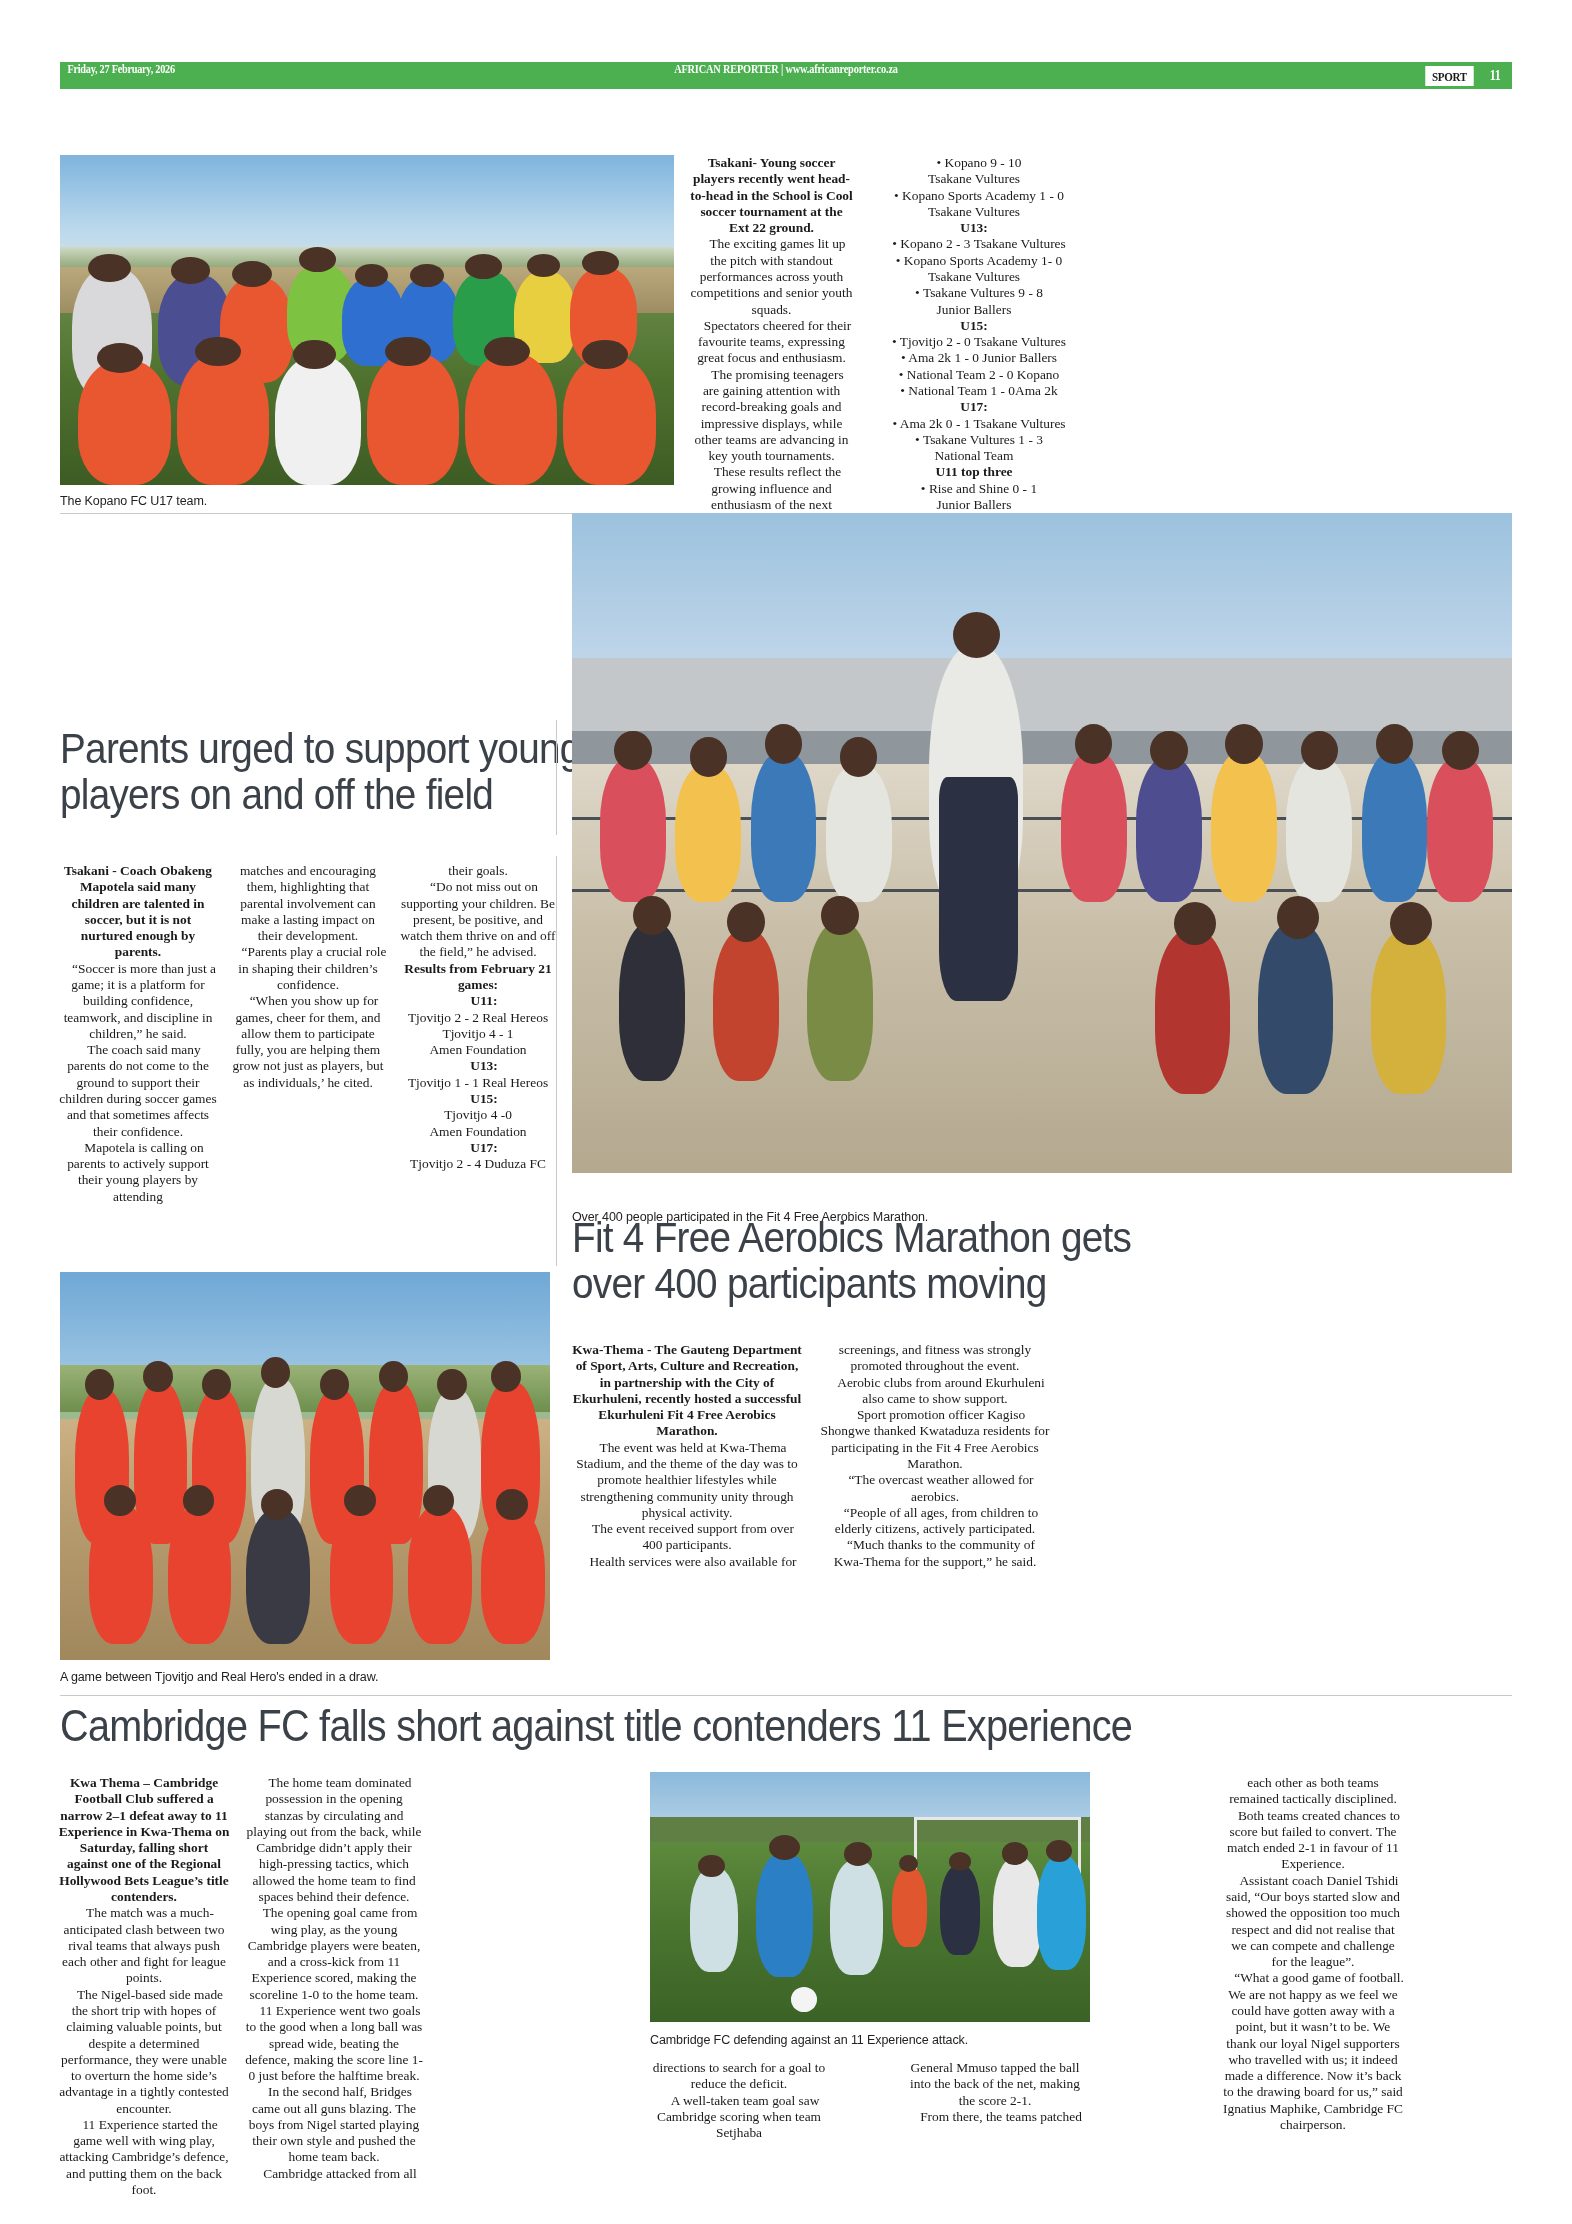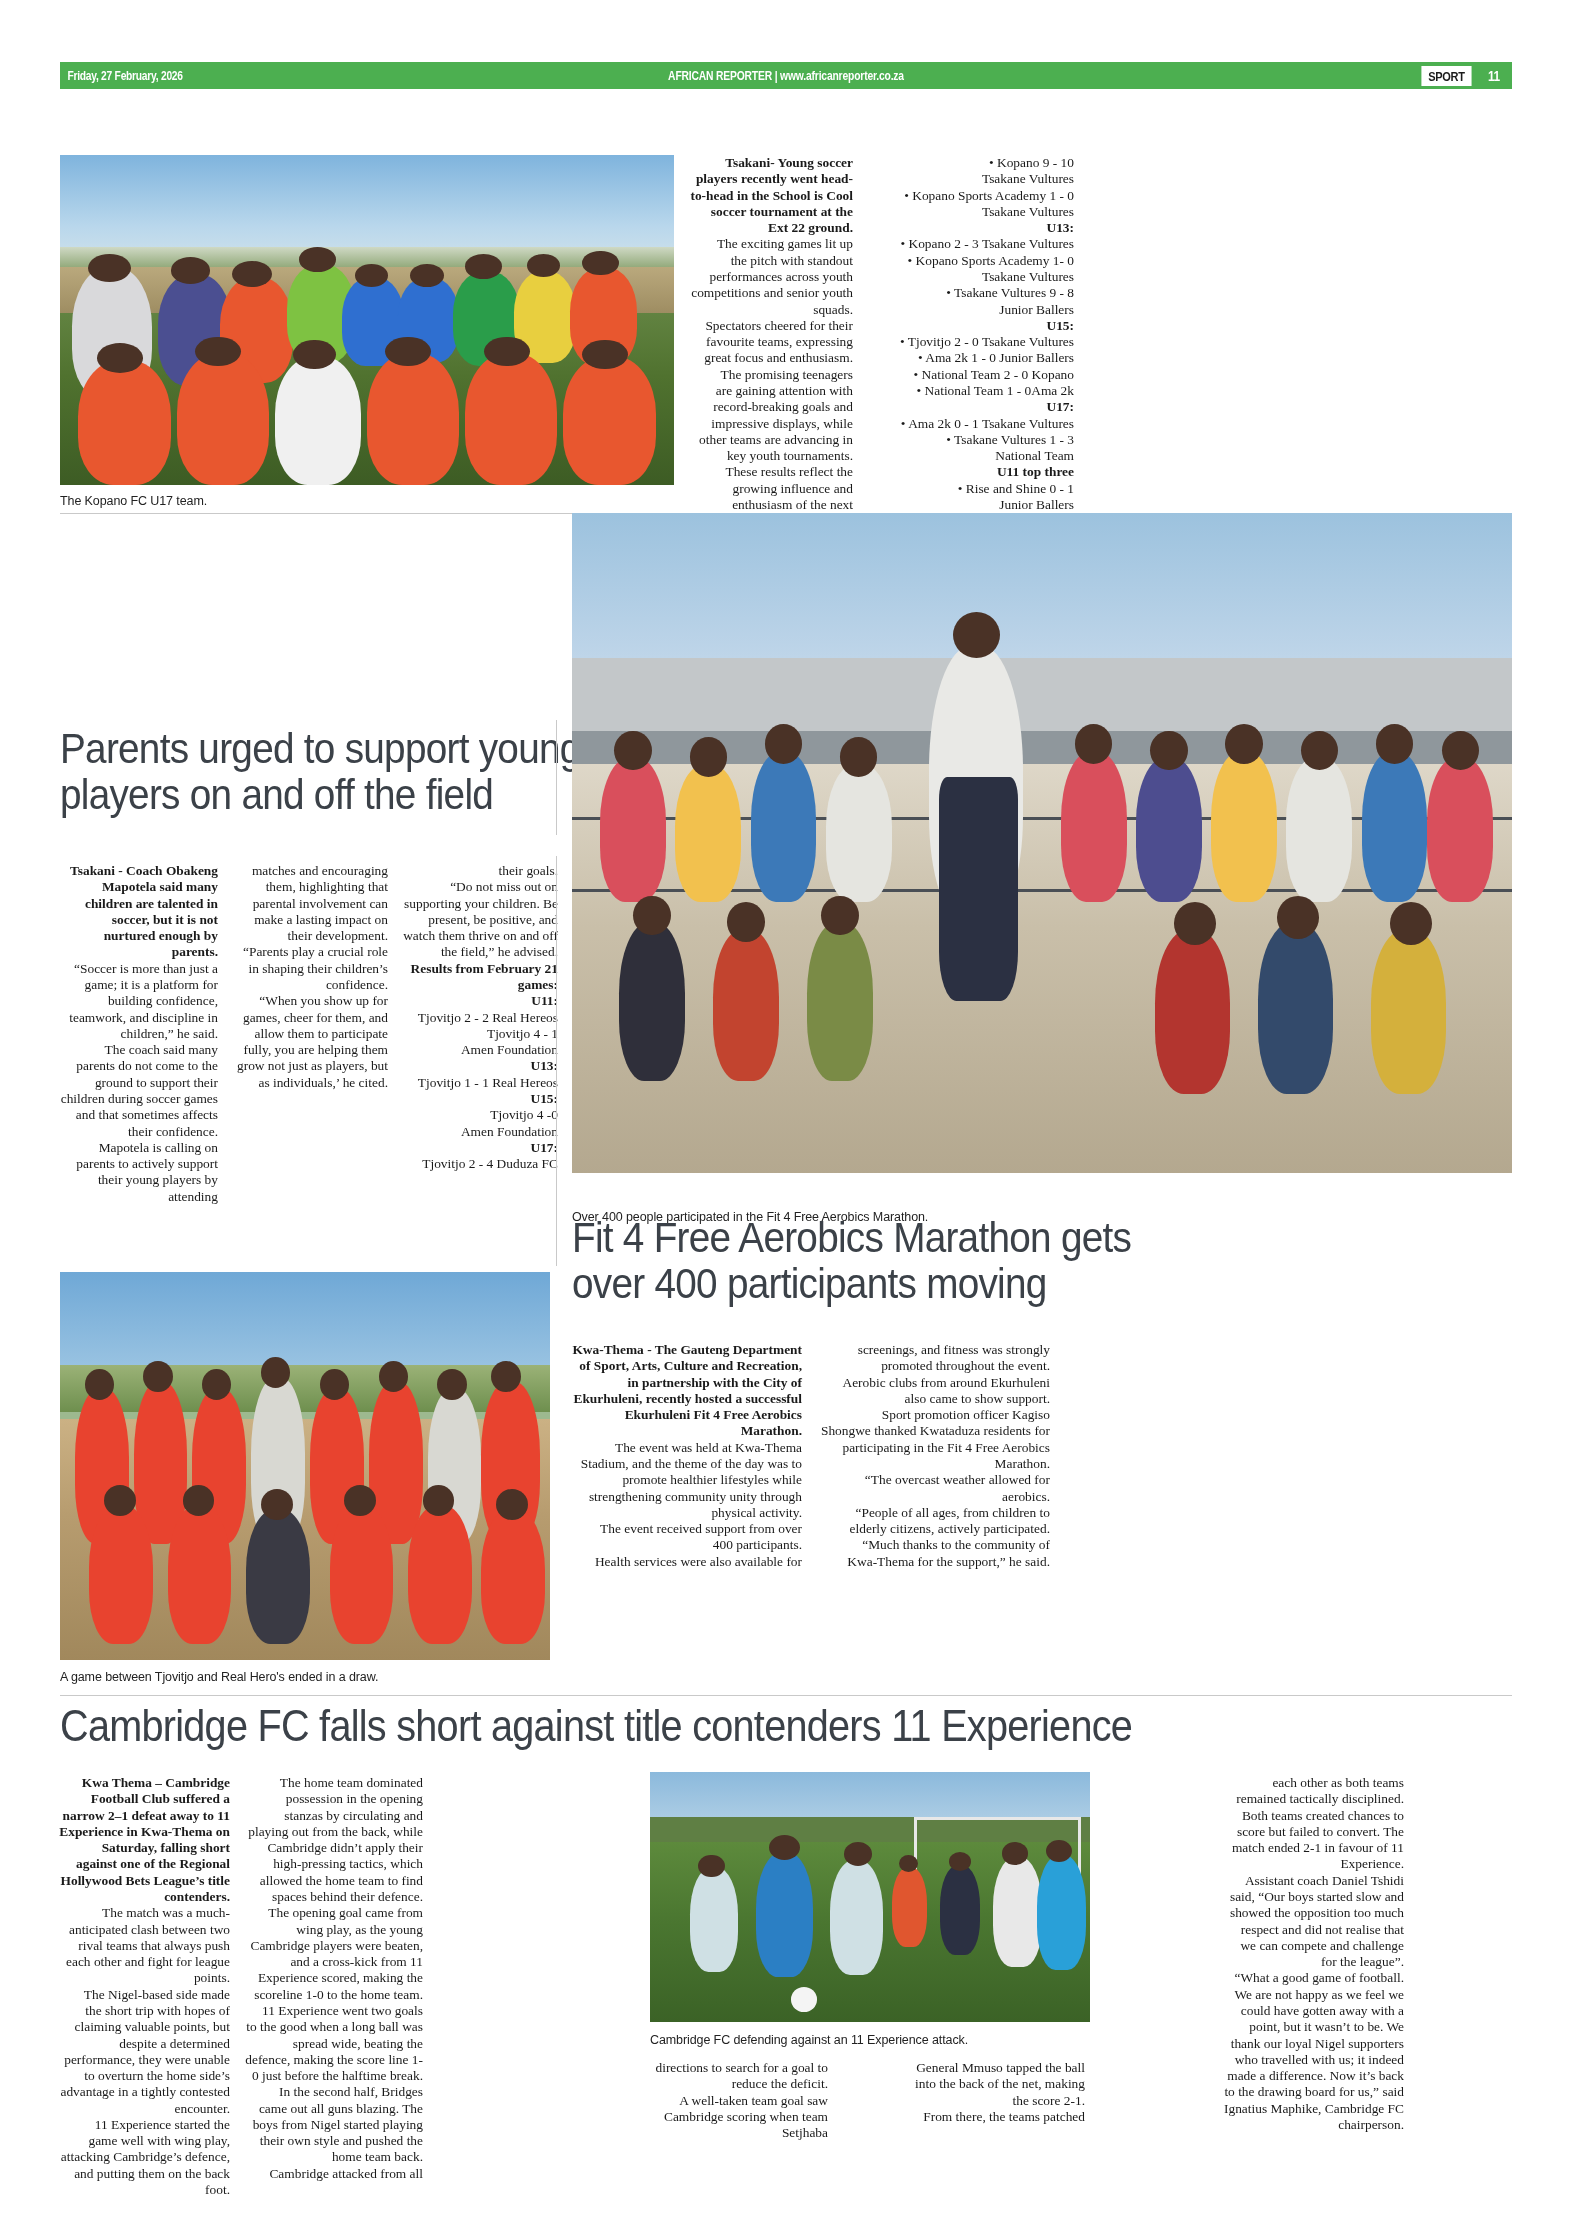--- a/index.html
+++ b/index.html
@@ -18,23 +18,23 @@
     overflow: hidden;
   }
 
   
   .masthead {
     position: absolute;
     left: 60px; top: 62px;
     width: 1452px; height: 27px;
     background: #4caf50;
     display: flex;
-    align-items: center;
+    align-items: flex-start;
     color: #fff;
-    font-family: Liberation Sans, sans-serif;
+    font-family: Liberation Serif, serif;
   }
   .masthead .mh-date {
     font-size: 12.5px;
     font-weight: 700;
     letter-spacing: -0.3px;
     padding-left: 9px;
     transform: scaleX(0.82);
     transform-origin: left center;
     white-space: nowrap;
   }
@@ -99,21 +99,21 @@
     font-size: 12.5px;
     color: #222;
     letter-spacing: -0.1px;
   }
   .col {
     position: absolute;
     font-family: "Liberation Serif", serif;
     font-size: 13.4px;
     line-height: 1.215;
     color: #1a1a1a;
-    text-align: right;
+    text-align: center;
   }
   .col p { text-indent: 12px; margin: 0; }
   .col p.noindent { text-indent: 0; }
   .col p.lead { font-weight: 700; text-indent: 0; }
   .col p.bold { font-weight: 700; text-indent: 0; }
   .col p.bulletline { text-indent: 10px; }
   .col p.flush { text-indent: 0; }
 
   .secthead-light {
     position: absolute;

